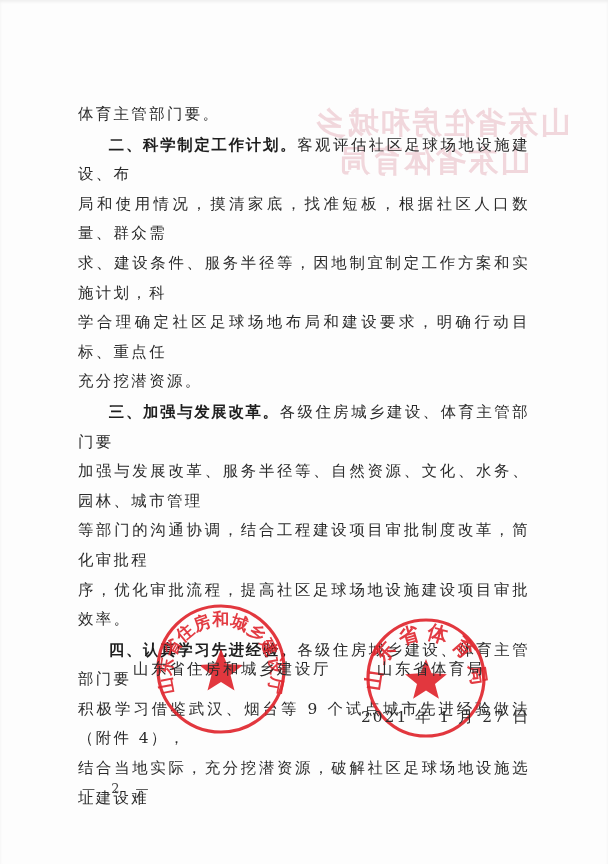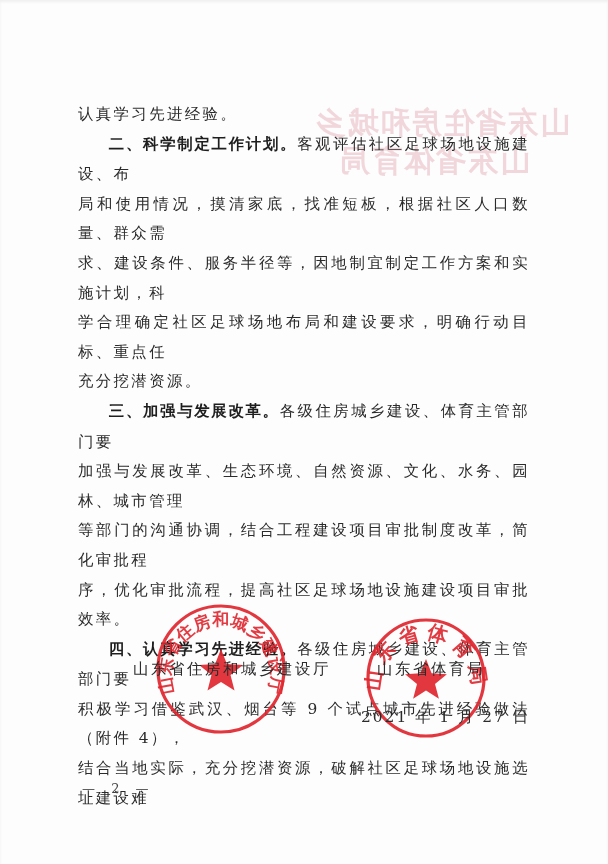--- a/index.html
+++ b/index.html
@@ -49,21 +49,21 @@
       line-height: 29.6px;
       letter-spacing: 2.4px;
       text-align: justify;
     }
     .para {
       margin: 0;
       text-indent: 2em;
     }
     .para.noindent { text-indent: 0; }
     .heading-inline {
-      font-family: Liberation Mono, monospace;
+      font-family: Liberation Serif, serif;
       font-weight: bold;
       color: #1e1e1e;
       letter-spacing: 1.6px;
       margin-top: 24px;
     }
     .line { display: block; }
     .sig-name {
       position: absolute;
       font-size: 15.4px;
       letter-spacing: 2.6px;
@@ -94,24 +94,24 @@
 
 <div class="page">
 
   <div class="bleed">
     <div class="b1">山东省住房和城乡</div>
     <div class="b2">山东省体育局</div>
   </div>
 
   <div class="body-text">
     <p class="para noindent">
-        <span class="line">认真学习先进经验。</span>
+        <span class="line">体育主管部门要。</span>
     </p>
     <p class="para"><span class="heading-inline">二、科学制定工作计划。</span><span>客观评估社区足球场地设施建设、布</span><br><span>局和使用情况，摸清家底，找准短板，根据社区人口数量、群众需</span><br><span>求、建设条件、服务半径等，因地制宜制定工作方案和实施计划，科</span><br><span>学合理确定社区足球场地布局和建设要求，明确行动目标、重点任</span><br><span>充分挖潜资源。</span></p>
-    <p class="para"><span class="heading-inline">三、加强与发展改革。</span><span>各级住房城乡建设、体育主管部门要</span><br><span>加强与发展改革、生态环境、自然资源、文化、水务、园林、城市管理</span><br><span>等部门的沟通协调，结合工程建设项目审批制度改革，简化审批程</span><br><span>序，优化审批流程，提高社区足球场地设施建设项目审批效率。</span></p>
+    <p class="para"><span class="heading-inline">三、加强与发展改革。</span><span>各级住房城乡建设、体育主管部门要</span><br><span>加强与发展改革、服务半径等、自然资源、文化、水务、园林、城市管理</span><br><span>等部门的沟通协调，结合工程建设项目审批制度改革，简化审批程</span><br><span>序，优化审批流程，提高社区足球场地设施建设项目审批效率。</span></p>
     <p class="para"><span class="heading-inline">四、认真学习先进经验。</span><span>各级住房城乡建设、体育主管部门要</span><br><span>积极学习借鉴武汉、烟台等 9 个试点城市先进经验做法（附件 4），</span><br><span>结合当地实际，充分挖潜资源，破解社区足球场地设施选址建设难</span><br><br></p>
 
   </div>
 
   <div class="seal" style="left:154px; top:602px;">
     <svg width="134" height="134" viewBox="0 0 134 134">
       <defs>
         <path id="arcL" d="M 22 95 A 50 50 0 1 1 112 95" fill="none"></path>
       </defs>
       <circle cx="67" cy="67" r="63" fill="none" stroke="#e0262e" stroke-width="3.2" opacity="0.92"></circle>

